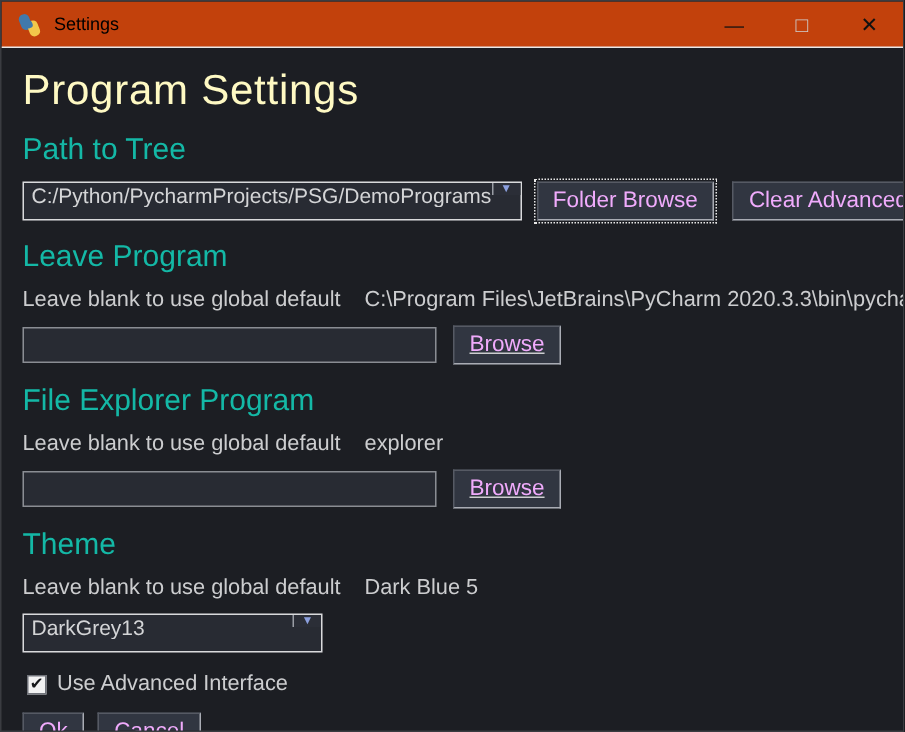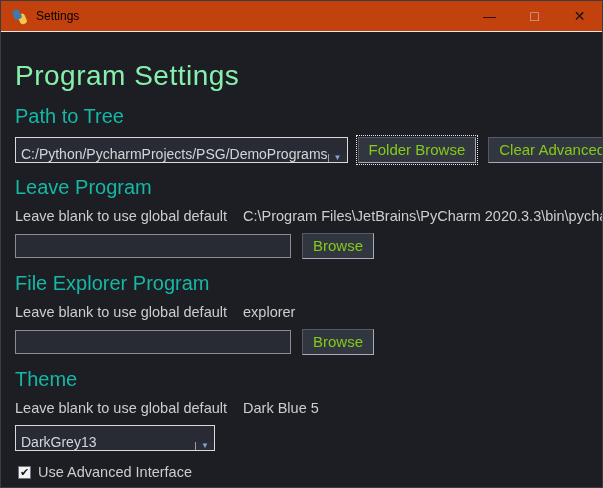--- a/index.html
+++ b/index.html
@@ -33,38 +33,38 @@
     font-size: 13px; color: #111; background: transparent; border: 0;
     font-family: "Liberation Sans", sans-serif;
   }
   .win-btn.maximize { color: #cfcfcf; font-size: 14px; }
   .win-btn.close { font-size: 14px; }
 
   
   .content { padding: 0 14px; color: #cccdcf; }
 
   .page-title {
-    font-size: 28px; font-weight: normal; color: #86efac;
-    margin-top: 28px; line-height: 1.15;
+    font-size: 28px; font-weight: normal; color: #fef9c3;
+    margin-top: 12px; line-height: 1.15;
     letter-spacing: .5px;
   }
   .section-heading {
     font-size: 20px; font-weight: normal; color: #14b8a6;
     margin: 13px 0 9px 0; line-height: 1.15;
   }
   .hint-row {
     display: flex; align-items: baseline;
     font-size: 14.5px; color: #cccdcf;
     margin: 7px 0 9px 0; white-space: nowrap; text-align: right;
   }
   .hint-row .default-value { margin-left: 16px; }
 
   
   .combo {
-    display: inline-flex; align-items: flex-end;
+    display: inline-flex; align-items: flex-start;
     height: 26px; background: #282b33;
     border: 1px solid #d9dadc;
   }
   .combo .combo-value {
     flex: 1 1 auto; display: flex; align-items: center;
     padding-left: 5px; font-size: 14px; color: #d4d5d7;
     white-space: nowrap; overflow: hidden;
   }
   .combo .combo-arrow-btn {
     flex: 0 0 auto; width: 19px;
@@ -72,35 +72,35 @@
     border: 0; border-left: 1px solid #9a9da5;
     display: flex; align-items: center; justify-content: center;
     color: #8b9fde; font-size: 8px; line-height: 1;
     font-family: "Liberation Sans", sans-serif;
   }
   .combo.wide { width: 369px; }
   .combo.narrow { width: 200px; }
 
   
   .btn {
-    background: #313641; color: #84cc16;
+    background: #313641; color: #f0abfc;
     font-size: 15px; font-family: "Liberation Sans", sans-serif;
     padding: 3px 10px 4px 10px;
     border: 1px solid;
     border-color: #565a64 #a9acb4 #a9acb4 #565a64;
     white-space: nowrap;
   }
   .btn.focused { outline: 1px dotted #e9e9e9; outline-offset: 1px; }
 
   .row { display: flex; align-items: center; }
   .combo-row { margin: 0 0 2px 0; }
   .combo-row .btn { margin-left: 10px; }
   .combo-row .btn + .btn { margin-left: 12px; }
 
-  .input-row { margin: 4px 0 2px 0; }
+  .input-row { margin: 4px 0 2px 0; text-decoration: underline; }
   .text-input {
     width: 276px; height: 24px;
     background: #282b33; color: #cccdcf;
     border: 1px solid #8a8d93;
     font-size: 14px; font-family: "Liberation Sans", sans-serif;
     padding: 0 4px;
   }
   .input-row .btn { margin-left: 11px; }
 
   

